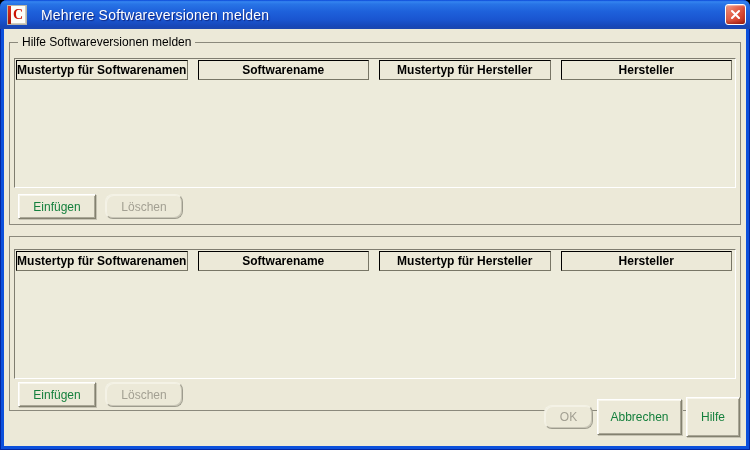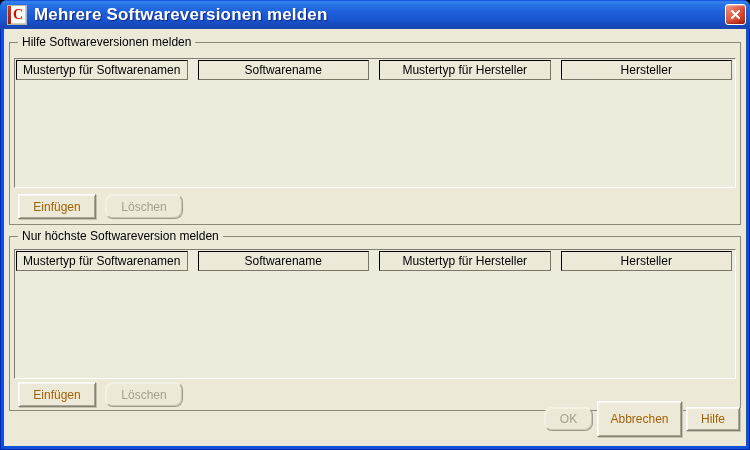--- a/index.html
+++ b/index.html
@@ -19,22 +19,22 @@
 
   .titlebar {
     position:absolute; left:0; right:0; top:0; height:29px;
     border-radius:7px 7px 0 0;
     background: linear-gradient(180deg,
       #0A46D8 0%, #3585F0 6%, #2874E6 14%, #1E61DB 40%,
       #1A55D0 68%, #1747B8 90%, #1C47AE 100%);
     display:flex; align-items:center;
   }
   .title-text {
-    color:#FFFFFF; font-size:17px; font-weight:bold;
-    padding-left:7px; letter-spacing:0.2px;
+    color:#FFFFFF; font-size:14px; font-weight:normal;
+    padding-left:14px; letter-spacing:0.2px;
     text-shadow:1px 1px 1px #10277E;
     white-space:nowrap;
   }
 
   .app-icon {
     width:18px; height:18px; margin-left:7px; position:relative;
     background:#FDFDF8; border:1px solid #B9B6A8;
     box-shadow: inset -1px -1px 0 #CFCCBD;
     display:flex; align-items:center; justify-content:center;
     flex:0 0 auto;
@@ -80,40 +80,40 @@
   .rtable {
     position:absolute; left:4px; right:4px; height:130px;
     background:#EDEBDB;
     border:1px solid;
     border-color:#7F7D70 #FFFFFF #FFFFFF #7F7D70;
     box-sizing:border-box;
   }
   .t1 { top:15px; } .t2 { top:12px; }
   .thead {
     display:grid; grid-template-columns:repeat(4,1fr);
-    column-gap:10px; padding:1px 3px 0 1px;
+    column-gap:10px; padding:1px 3px 0 1px;font-weight:bold;
   }
   .th {
     height:18px; line-height:18px;
     text-align:center; font-size:12px; color:#000;
     background:#ECE9D8;
     border:1px solid;
     border-color:#FFFFFF #7775666 #787666 #FFFFFF;
     border-right-color:#787666; border-bottom-color:#787666;
     overflow:hidden; white-space:nowrap;
     cursor:default;
   }
   .tbody { position:absolute; left:1px; right:1px; top:23px; bottom:1px; }
 
   .btnrow { position:absolute; left:8px; display:flex; gap:9px; }
   .r1 { top:151px; } .r2 { top:145px; }
 
   .btn {
     font-family:"Liberation Sans", sans-serif;
-    font-size:12px; color:#a16207;
+    font-size:12px; color:#15803d;
     background:#ECE9D8;
     border:1px solid #83816F;
     border-top-color:#FFFFFF; border-left-color:#FFFFFF;
     box-shadow: inset 1px 1px 0 #F8F6EC, inset -1px -1px 0 #A9A696, 1px 1px 0 #C5C2B2;
     height:25px; padding:0 12px; cursor:pointer;
   }
   .btn:disabled {
     color:#A3A093; cursor:default;
     border-color:#9D9B8D;
     border-top-color:#F4F2E6; border-left-color:#F4F2E6;
@@ -122,21 +122,21 @@
   }
   .btn-insert { min-width:78px; }
   .btn-delete { min-width:78px; }
 
   .footer {
     position:absolute; right:6px; bottom:9px;
     display:flex; gap:4px; align-items:center;
   }
   .btn-ok { width:49px; height:24px; padding:0; }
   .btn-cancel { width:85px; height:36px; padding:0; }
-  .btn-help { width:54px; height:24px; padding:0; }
+  .btn-help { width:54px; height:40px; padding:0; }
 </style>
 </head>
 <body>
 
 <div class="window">
 
   <div class="titlebar">
     <span class="app-icon">
       <span class="stripe"></span>
       <span class="letter">C</span>
@@ -164,21 +164,20 @@
         <div class="tbody"></div>
       </div>
 
       <div class="btnrow r1">
         <button class="btn btn-insert">Einfügen</button>
         <button class="btn btn-delete" disabled="">Löschen</button>
       </div>
     </div>
 
     <div class="group group2">
-      <span class="group-label">Nur höchste Softwareversion melden</span>
 
       <div class="rtable t2">
         <div class="thead">
           <div class="th">Mustertyp für Softwarenamen</div>
           <div class="th">Softwarename</div>
           <div class="th">Mustertyp für Hersteller</div>
           <div class="th">Hersteller</div>
         </div>
         <div class="tbody"></div>
       </div>

